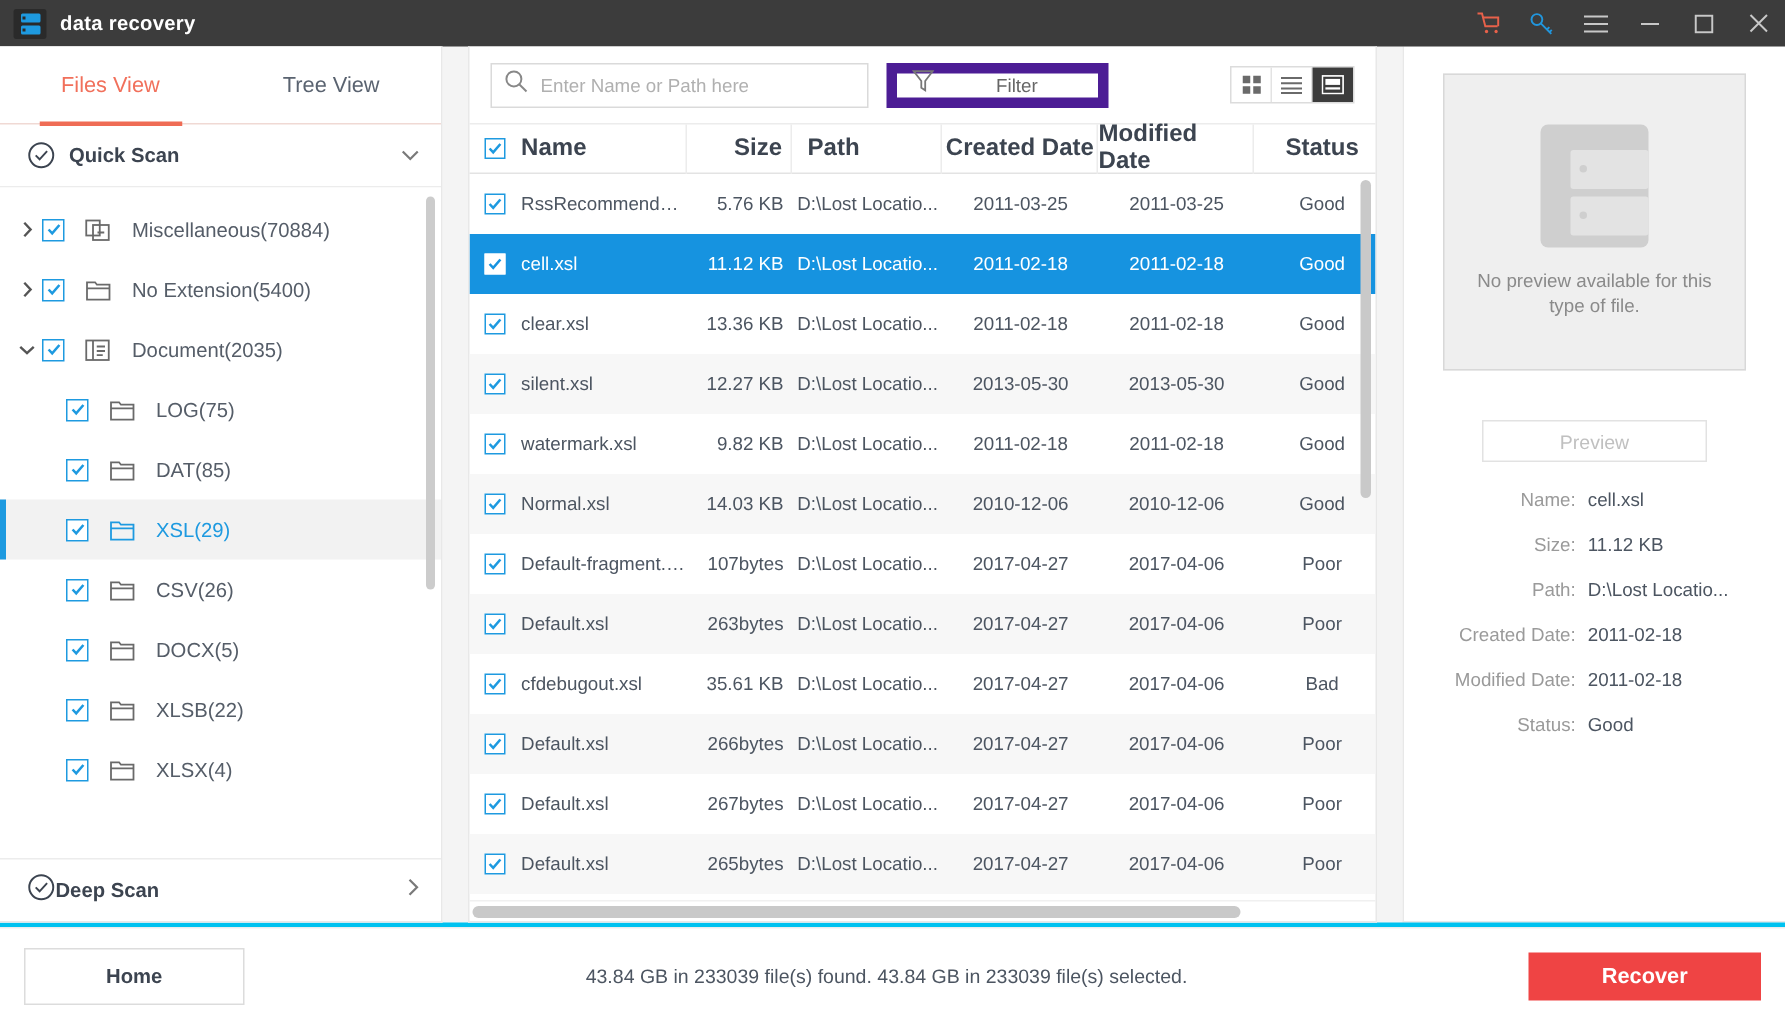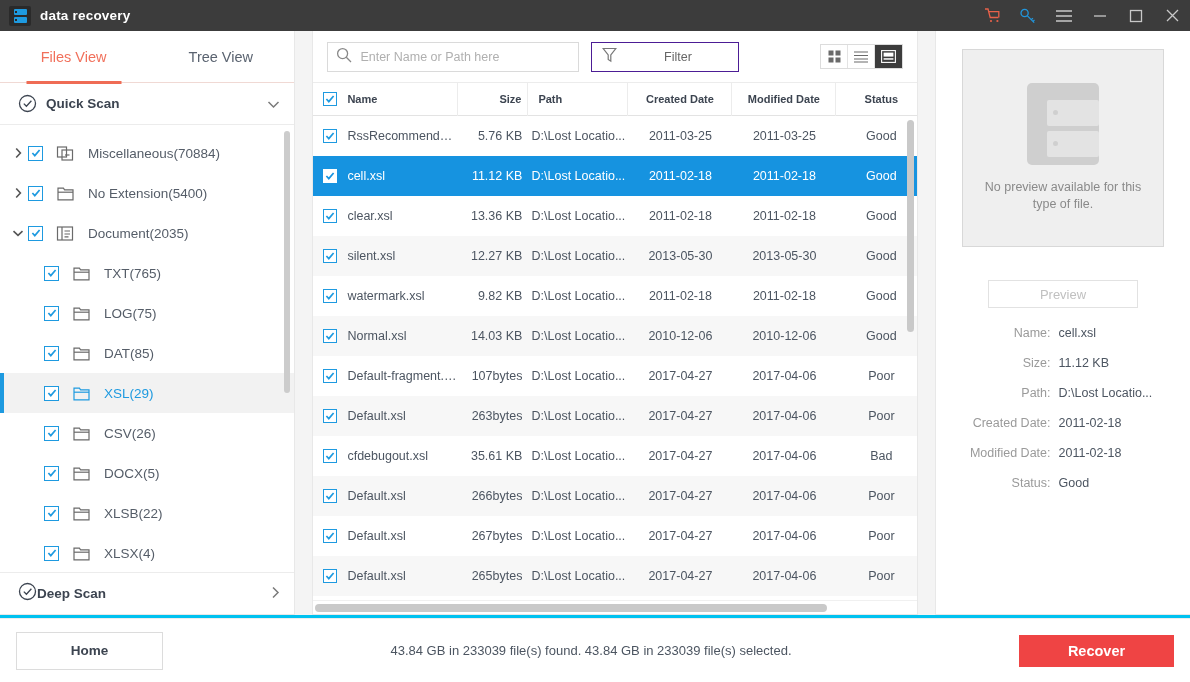--- a/index.html
+++ b/index.html
@@ -68,31 +68,31 @@
   .center { flex: 1 1 auto; display: flex; flex-direction: column; background: #fff;
     border: 1px solid #e8e8e8; border-top: none; margin-top: -6px; min-width: 0; position: relative;}
   .toolbar { height: 52px; flex: 0 0 52px; display: flex; align-items: center; padding: 0 14px;
     border-bottom: 1px solid #ececec; }
   .search {
     width: 252px; height: 30px; border: 1px solid #dadada; display: flex; align-items: center;
     padding: 0 8px; background: #fff;
   }
   .search input { border: none; outline: none; flex: 1; font-size: 12.5px; color: #555; font-family: "Liberation Sans", sans-serif; margin-left: 8px; }
   .search input::placeholder { color: #b0b0b0; }
-  .filter { width: 148px; height: 30px; border: 1px solid #4c1d95; display: flex; align-items: center;
+  .filter { width: 148px; height: 30px; border: 7px solid #4c1d95; display: flex; align-items: center;
     margin-left: 12px; background: #fff; }
   .filter .fl { flex: 1; text-align: center; font-size: 12.5px; color: #666; }
   .viewmodes { margin-left: auto; display: flex; border: 1px solid #dcdcdc; height: 25px; }
   .vm { width: 27px; height: 23px; display: flex; align-items: center; justify-content: center;
         border-right: 1px solid #e3e3e3; }
   .vm:last-child { border-right: none; }
   .vm.active { background: #3c3c3c; }
 
   .thead { height: 33px; flex: 0 0 33px; display: flex; align-items: center;
-           border-bottom: 1px solid #e3e3e3; font-size: 11px; font-weight: bold; color: #3c4450; text-align: center; }
+           border-bottom: 1px solid #e3e3e3; font-size: 16px; font-weight: bold; color: #3c4450; }
   .thead .cell { display: flex; align-items: center; height: 33px; border-right: 1px solid #ececec; }
   .thead .cell:last-child { border-right: none; }
 
   .tbody { flex: 1 1 auto; overflow: hidden; position: relative; }
   .trow { height: 40px; display: flex; align-items: center; font-size: 12.5px; color: #4c5561; }
   .trow.alt { background: #f7f7f7; }
   .trow.sel { background: #1693e0; color: #fff; }
   .trow .cell { display: flex; align-items: center; height: 40px; overflow: hidden; white-space: nowrap; }
 
   .c-name { width: 145px; padding-left: 10px; gap: 10px; flex: 0 0 145px; }
@@ -271,32 +271,20 @@
           <div class="tnode child">
             <span class="cb">
               <svg width="10" height="10" viewBox="0 0 10 10">
                 <path d="M1.4 5l2.4 2.6L8.6 2" fill="none" stroke="#1e9ae0" stroke-width="1.7"></path>
               </svg>
             </span>
             <span class="ficon"><svg width="19" height="19" viewBox="0 0 19 19">
                 <path d="M2 4.2h5.4l1.2 1.6H17v10H2z" fill="none" stroke="#6a6a6a" stroke-width="1.2"></path>
                 <path d="M2 8.2h15" stroke="#6a6a6a" stroke-width="1.2"></path>
               </svg></span>
-            <span class="tlabel">TXT(765)</span>
-          </div>
-          <div class="tnode child">
-            <span class="cb">
-              <svg width="10" height="10" viewBox="0 0 10 10">
-                <path d="M1.4 5l2.4 2.6L8.6 2" fill="none" stroke="#1e9ae0" stroke-width="1.7"></path>
-              </svg>
-            </span>
-            <span class="ficon"><svg width="19" height="19" viewBox="0 0 19 19">
-                <path d="M2 4.2h5.4l1.2 1.6H17v10H2z" fill="none" stroke="#6a6a6a" stroke-width="1.2"></path>
-                <path d="M2 8.2h15" stroke="#6a6a6a" stroke-width="1.2"></path>
-              </svg></span>
             <span class="tlabel">LOG(75)</span>
           </div>
           <div class="tnode child">
             <span class="cb">
               <svg width="10" height="10" viewBox="0 0 10 10">
                 <path d="M1.4 5l2.4 2.6L8.6 2" fill="none" stroke="#1e9ae0" stroke-width="1.7"></path>
               </svg>
             </span>
             <span class="ficon"><svg width="19" height="19" viewBox="0 0 19 19">
                 <path d="M2 4.2h5.4l1.2 1.6H17v10H2z" fill="none" stroke="#6a6a6a" stroke-width="1.2"></path>

